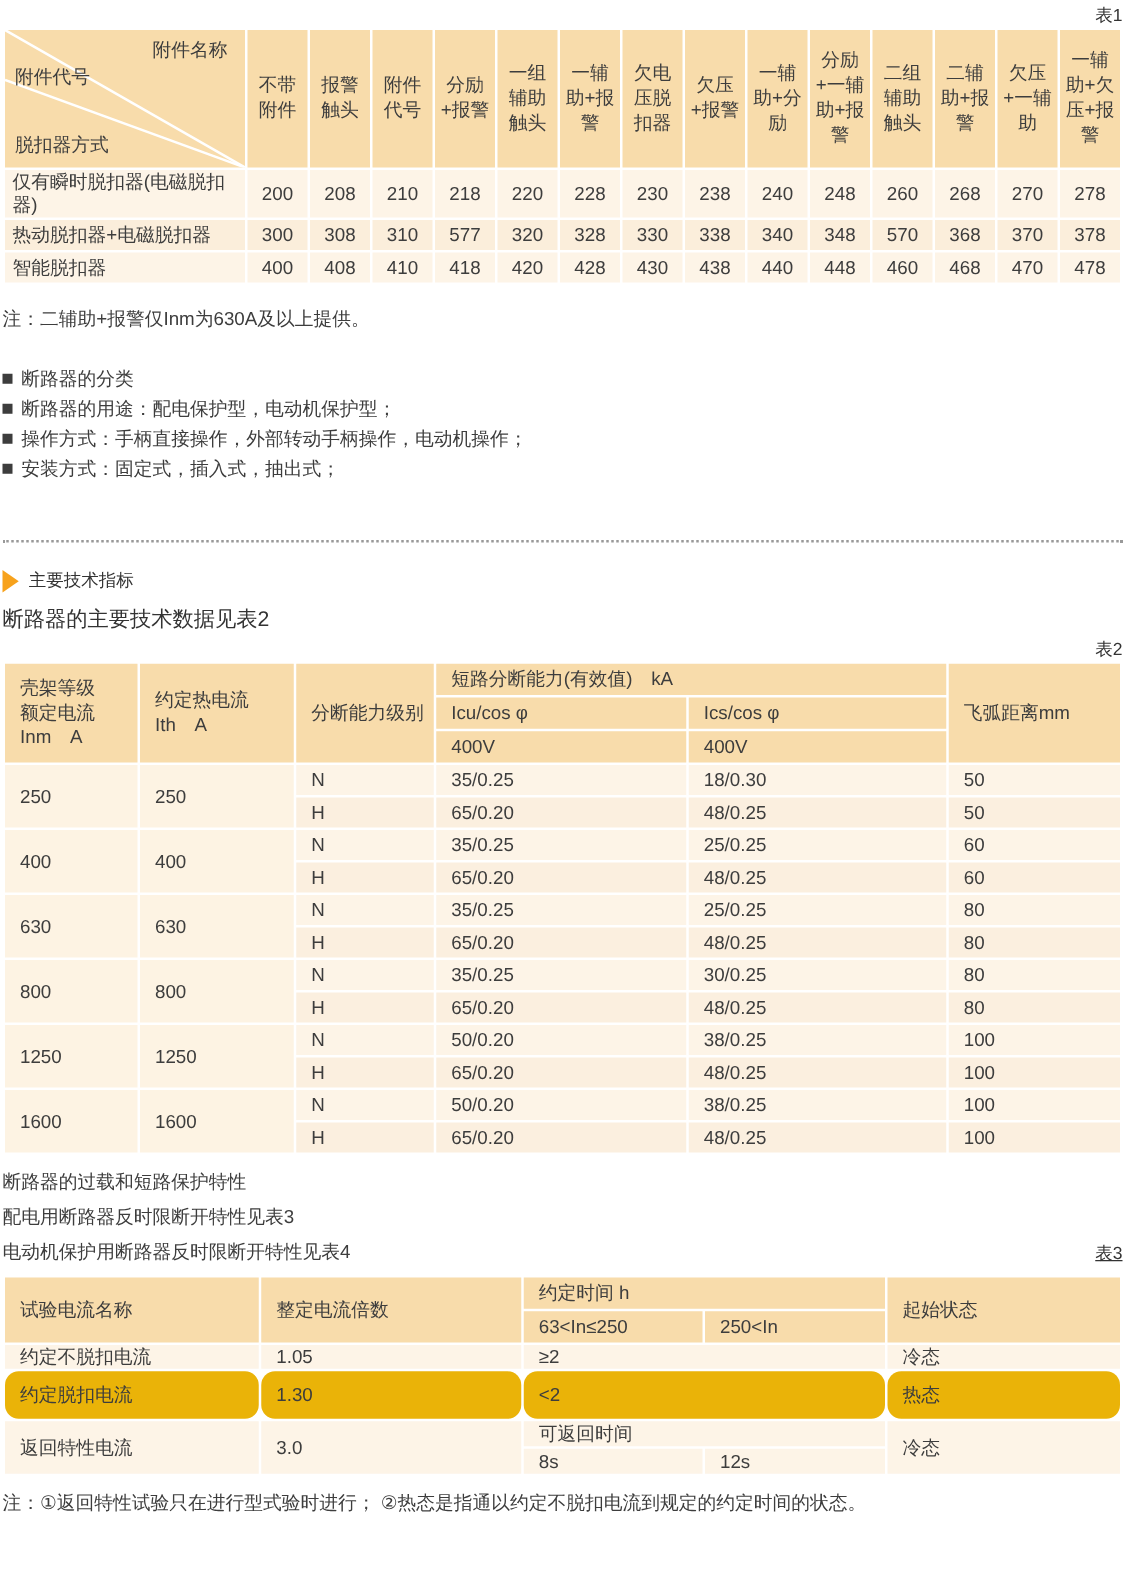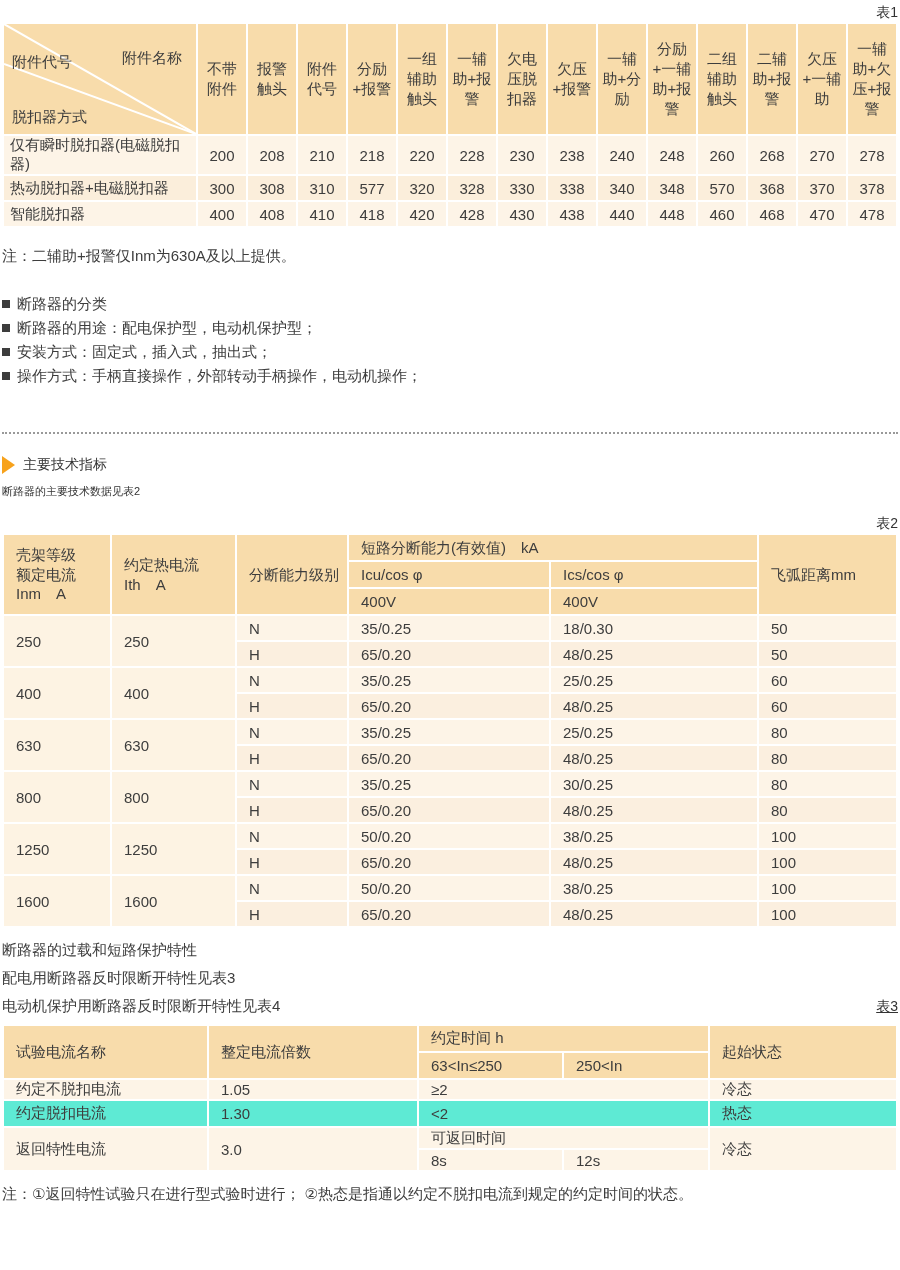--- a/index.html
+++ b/index.html
@@ -4,65 +4,65 @@
 <style>
   html,body{margin:0;padding:0;background:#fff;}
   body{
     width:900px;height:1270px;overflow:hidden;
     font-family:"Liberation Sans","DejaVu Sans",sans-serif;
     color:#3d3d3d;-webkit-font-smoothing:antialiased;
   }
   .page{width:896px;margin:0 auto;}
   .tag{ text-align:right; font-size:14px; color:#333; line-height:20px; }
   .tag1{ padding-top:2px; }
-  .tag2{ margin-top:14px; }
+  .tag2{ margin-top:2px; }
   .tag3{ margin-top:-24px;text-decoration:underline; }
 
   table{ border-collapse:separate; border-spacing:2px; width:100%; table-layout:fixed; }
   th,td{ font-weight:400; font-size:15px; padding:0; }
 
   
   .t1 thead th{ background:#f8dcab; height:106px; vertical-align:middle;
                 line-height:1.35; padding:2px 3px; word-break:break-all; text-align:center; }
   .t1 tbody td{ height:24px; text-align:center; vertical-align:middle; }
   .t1 tbody tr:nth-child(odd) td{ background:#fdf4e7; }
   .t1 tbody tr:nth-child(even) td{ background:#fbeedb; }
   .t1 td.lbl{ text-align:left; padding-left:6px; }
   .t1-corner{ position:relative; background:#f8dcab; }
   .t1-corner svg{ position:absolute; left:0; top:0; width:100%; height:100%; }
   .t1-corner span{ position:absolute; font-size:15px; white-space:nowrap; }
-  .c-top{ left:118px; top:24px; }
+  .c-top{ left:118px; top:7px; }
   .c-left{ left:8px; top:28px; }
   .c-bottom{ left:8px; bottom:7px; }
 
   .note{ font-size:15px; line-height:20px; margin-top:18px; }
   .bullets{ margin-top:26px; }
   .bullet-line{ font-size:15px; line-height:24px; }
   .sq{ display:inline-block; width:8px; height:8px; background:#3d3d3d; margin-right:7px; vertical-align:1px; }
 
   .dotted{ margin-top:44px; border-top:2px dotted #999; height:0; }
 
   .sec-head{ margin-top:22px; font-size:14px; color:#333; display:flex; align-items:center; }
   .tri{ width:0; height:0; border-left:13px solid #f7a21c; border-top:9px solid transparent;
         border-bottom:9px solid transparent; margin-right:8px; }
-  .sub-head{ margin-top:10px; font-size:11px; color:#333; }
+  .sub-head{ margin-top:10px; font-size:17px; color:#333; }
 
   
   .t2 th{ background:#f8dcab; text-align:left; padding-left:12px; vertical-align:middle; line-height:1.3; }
   .t2 .hrow{ height:25px; }
   .t2 tbody td{ height:24px; text-align:left; padding-left:12px; vertical-align:middle; }
   .t2 tbody td{ background:#fdf4e7; }
   .t2 tbody tr.alt td{ background:#fbefdf; }
   .t2 td.mg{ background:#fdf3e3; }
 
   
   .t3 th{ background:#f8dcab; text-align:left; padding-left:12px; vertical-align:middle; height:25px; }
   .t3 tbody td{ text-align:left; padding-left:12px; vertical-align:middle; }
   .t3 tbody tr.r1 td{ background:#fdf4e7; height:14px; }
-  .t3 tbody tr.r2 td{ background:#5eead4; height:25px; }
+  .t3 tbody tr.r2 td{ background:#eab308; height:38px;border-radius:11px; }
   .t3 tbody tr.r3 td{ background:#fdf4e7; height:20px; }
   .t3 tbody tr.r4 td{ background:#fdf4e7; height:20px; }
 
   .paragraph{ margin-top:8px; }
   .paragraph div{ font-size:15px; line-height:28px; }
   .t3-wrap{ margin-top:8px; }
   .note3{ font-size:15px; line-height:20px; margin-top:12px; }
 </style>
 </head>
 <body>
@@ -169,22 +169,22 @@
         <td>478</td>
       </tr>
     </tbody>
   </table>
 
   <div class="note">注：二辅助+报警仅Inm为630A及以上提供。</div>
 
   <div class="bullets">
     <div class="bullet-line"><span class="sq"></span><span>断路器的分类</span></div>
     <div class="bullet-line"><span class="sq"></span><span>断路器的用途：配电保护型，电动机保护型；</span></div>
+    <div class="bullet-line"><span class="sq"></span><span>操作方式：手柄直接操作，外部转动手柄操作，电动机操作；</span></div>
     <div class="bullet-line"><span class="sq"></span><span>安装方式：固定式，插入式，抽出式；</span></div>
-    <div class="bullet-line"><span class="sq"></span><span>操作方式：手柄直接操作，外部转动手柄操作，电动机操作；</span></div>
   </div>
 
   <div class="dotted"></div>
 
   <div class="sec-head">
     <span class="tri"></span>
     <span>主要技术指标</span>
   </div>
   <div class="sub-head">断路器的主要技术数据见表2</div>
 

